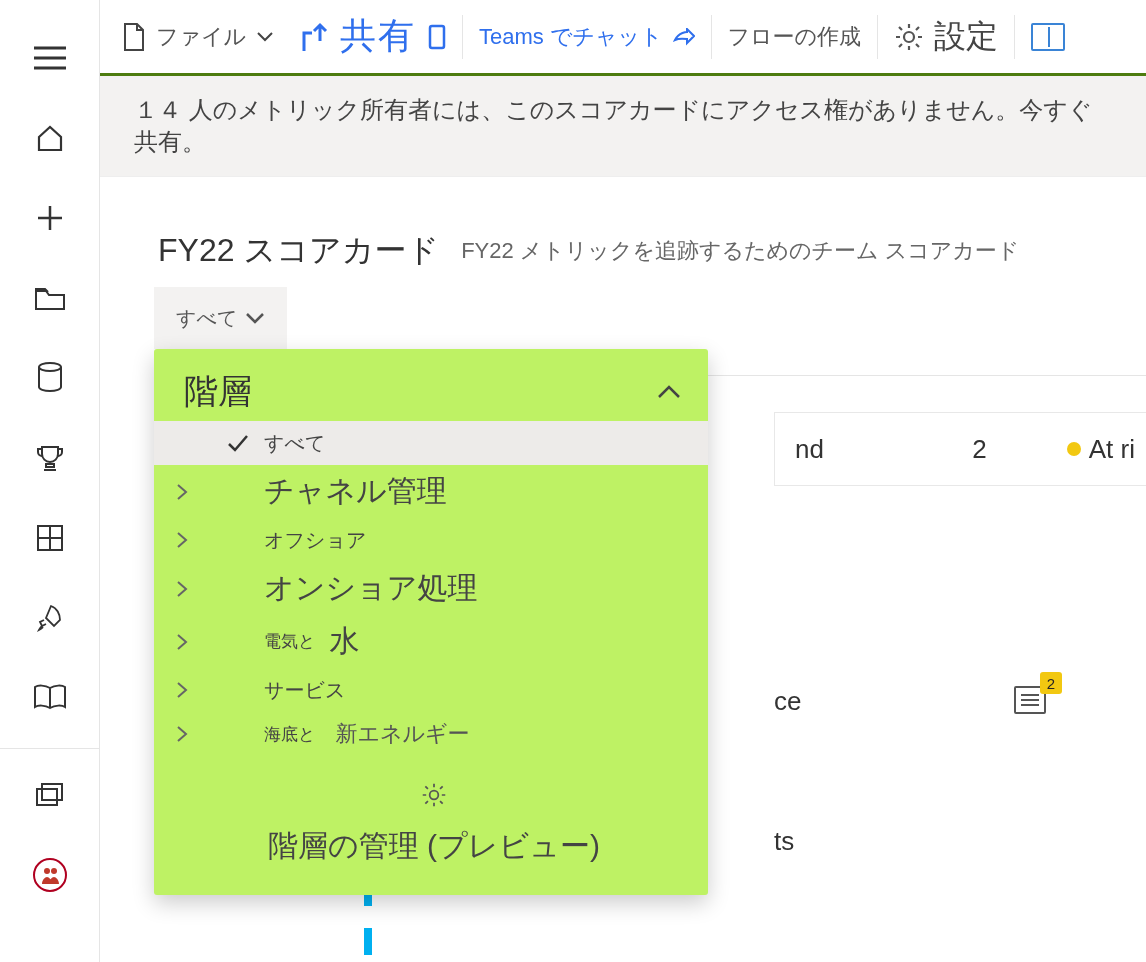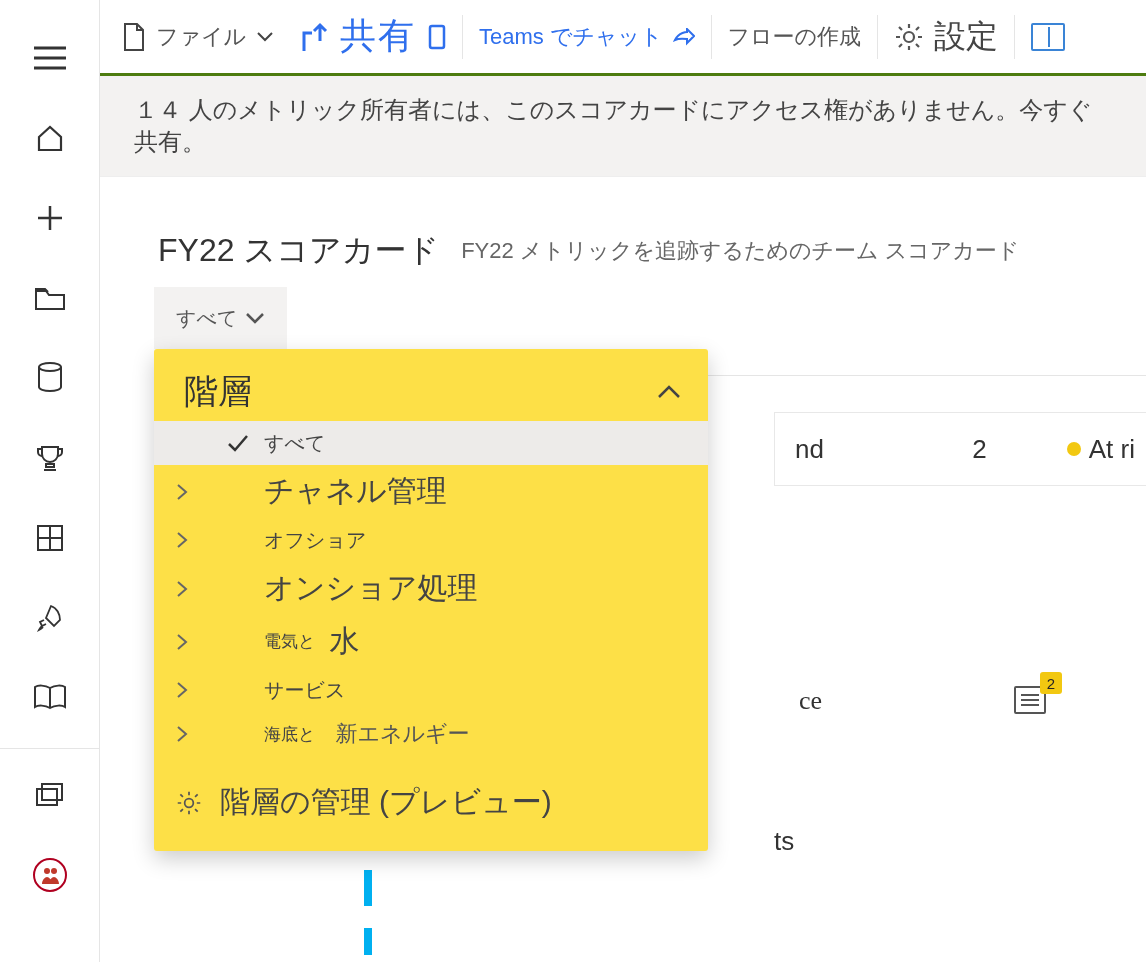--- a/index.html
+++ b/index.html
@@ -137,21 +137,21 @@
     font-size:15px; display:flex; align-items:center; justify-content:center;
   }
 
   .accent-bars { position:absolute; left:210px; top:494px; }
   .accent-bars .bar { width:8px; height:36px; background:#00b0f0; margin-bottom:22px; }
   .dropdown {
     position:absolute;
     left: 54px;
     top: 0;
     width: 554px;
-    background:#fde047;
+    background:#bef264;
     box-shadow: 0 8px 22px rgba(0,0,0,.2);
     border-radius: 3px;
     padding: 10px 0 24px 0;
   }
   .dd-header {
     display:flex; align-items:center; justify-content:space-between;
     padding: 10px 26px 6px 30px;
     font-size: 34px; color:#333;
   }
   .dd-list { }
@@ -166,21 +166,21 @@
   }
   .dd-item.selected { background:#edebe9; }
   .dd-item .check { width: 42px; display:flex; justify-content:flex-end; color:#333; }
   .dd-item .lbl { font-size:20px; color:#444; }
   .dd-item .lbl.big { font-size:30px; }
   .dd-item .lbl.sub { font-size:22px; color:#555; margin-left:6px; }
   .dd-item .lbl.med { font-size:17px; }
   .dd-footer {
     display:flex; align-items:center; gap:18px;
     padding: 26px 16px 4px 22px;
-    font-size: 30px; color:#444;
+    font-size: 30px; color:#444;flex-direction:column;
   }
 
   svg { display:block; }
 </style>
 </head>
 <body>
 
 <div class="app">
   <aside class="sidebar">
     <div class="nav-item">
@@ -325,21 +325,21 @@
       <div class="content-stub">
         <div class="row-card">
           <span>nd</span>
           <span style="margin-left:auto">2</span>
           <span style="display:flex;align-items:center;margin-left:30px">
               <span class="dot"></span>
               <span>At ri</span>
             </span>
         </div>
 
-        <span class="stub-text" style="top:310px; left:645px;font-family:Liberation Serif, serif;">ce</span>
+        <span class="stub-text" style="top:310px; left:620px;">ce</span>
         <span class="stub-text" style="top:450px; left:620px;">ts</span>
 
         <div class="note-badge">
           <span class="doc"></span>
           <span class="count">2</span>
         </div>
 
         <div class="accent-bars">
           <div class="bar"></div>
           <div class="bar"></div>

